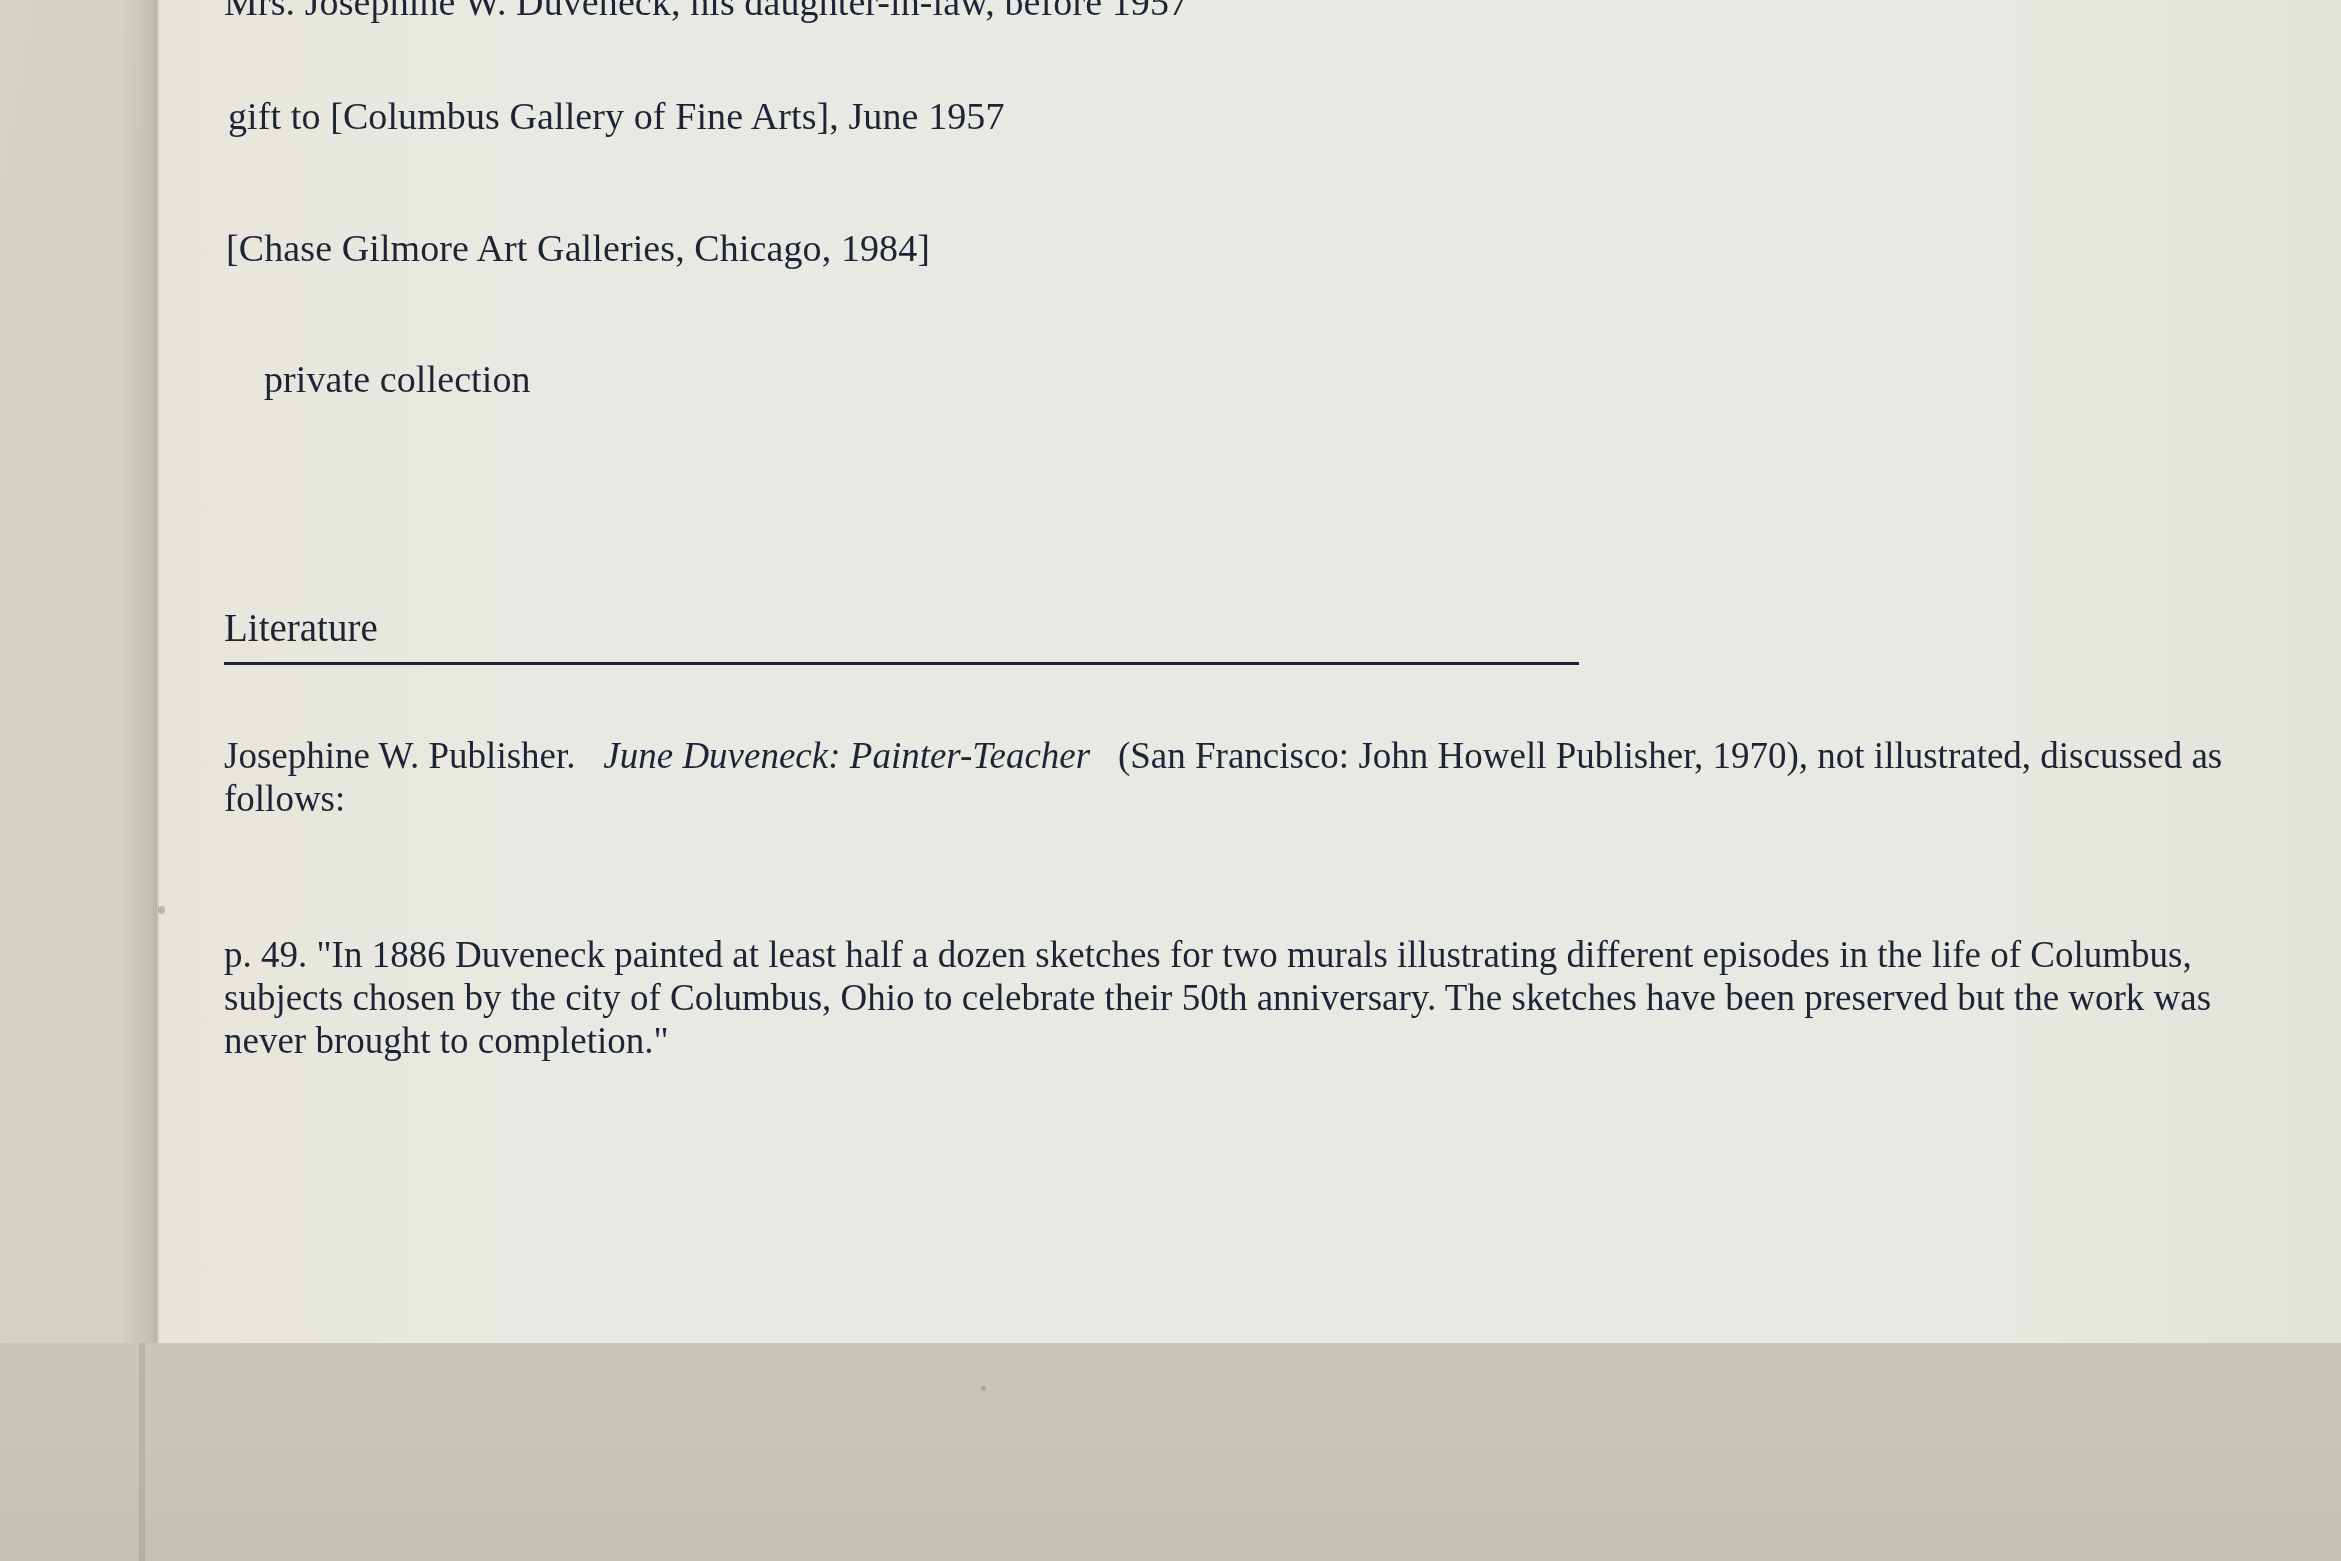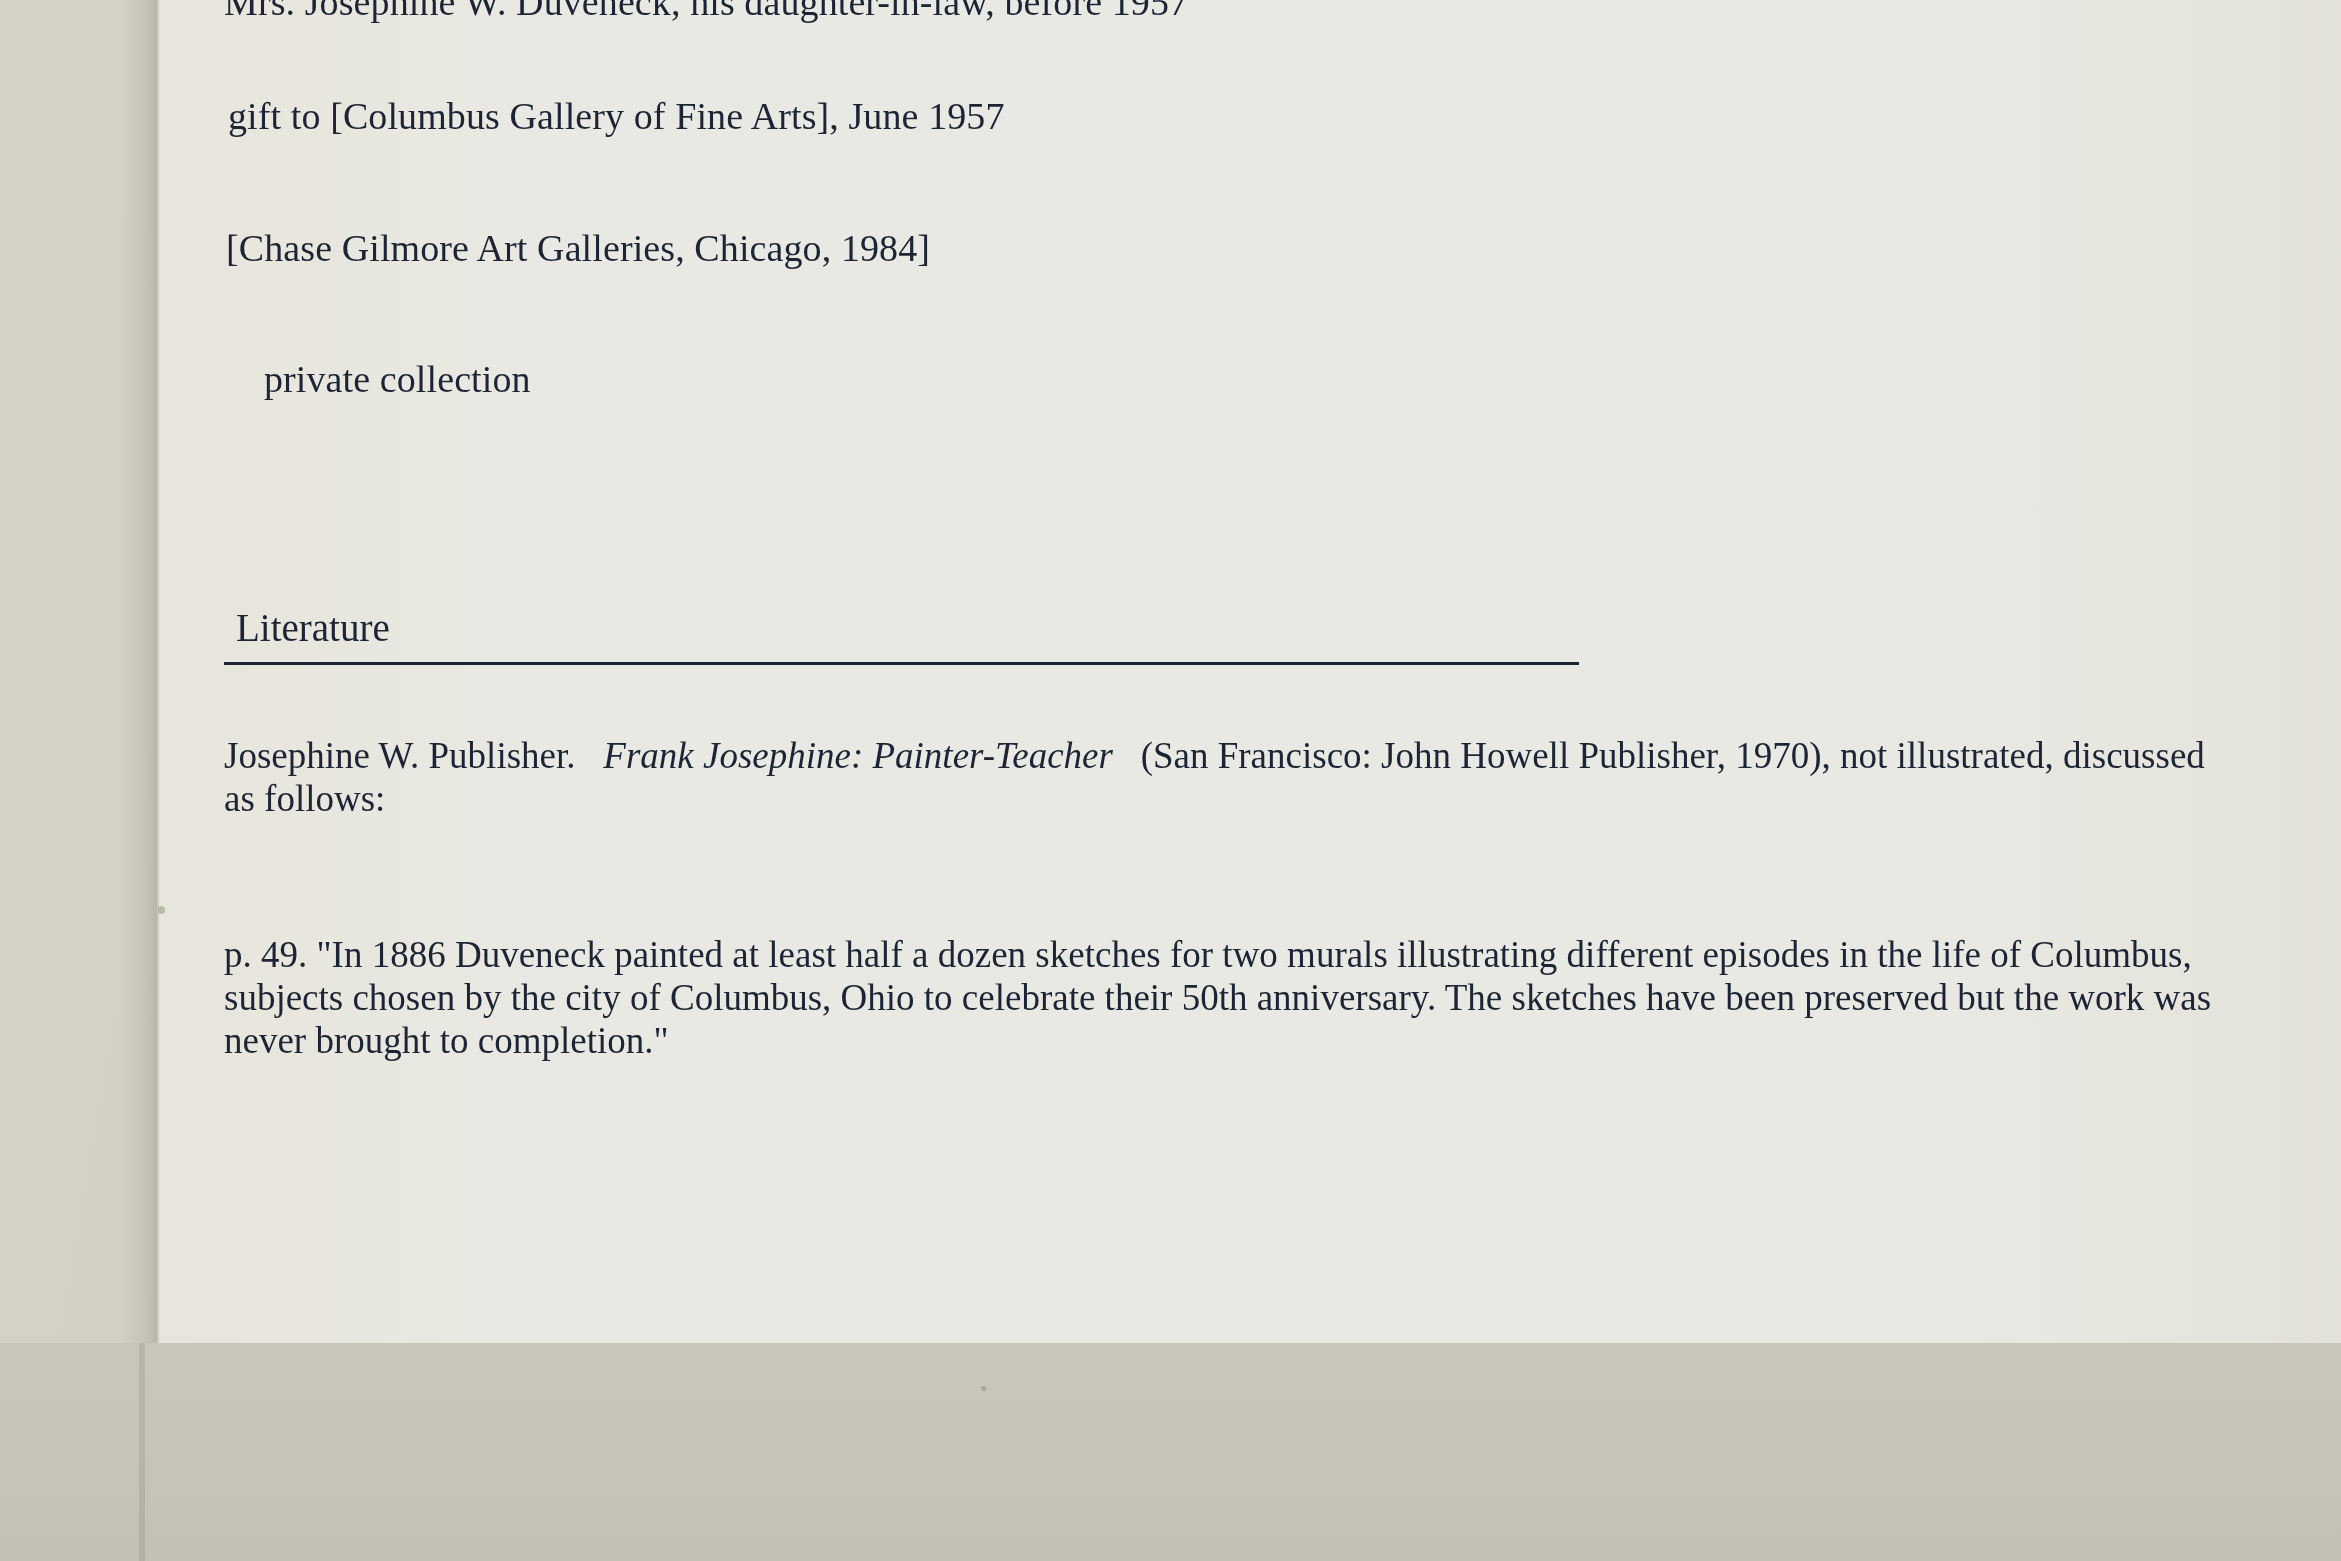--- a/index.html
+++ b/index.html
@@ -72,21 +72,20 @@
     position: absolute;
     top: 608px;
     left: 0;
     width: 1355px;
   }
   .section-heading {
     font-size: 39px;
     line-height: 1.05;
     display: inline-block;
     padding-bottom: 3.6px;
-    margin-left: 12px;
   }
   .section-rule {
     position: absolute;
     left: 0;
     top: 54px;
     width: 1355px;
     height: 3px;
     background: #1d2435;
   }
 
@@ -149,21 +148,21 @@
   <div class="line prov-3">private collection</div>
 
   <div class="section-heading-wrap">
     <div class="section-heading">Literature</div>
     <div class="section-rule"></div>
   </div>
 
   <div class="lit-block lit-1">
     <span>Josephine W. Publisher.</span>
     <span>&nbsp;</span>
-    <span class="title-italic">Frank Josephine:  Painter-Teacher</span>
+    <span class="title-italic">June Duveneck:  Painter-Teacher</span>
     <span>&nbsp;</span>
     <span>(San Francisco: John Howell Publisher, 1970), not illustrated, discussed as follows:</span>
   </div>
 
   <div class="lit-block lit-2">p. 49. "In 1886 Duveneck painted at least half a dozen sketches for two murals illustrating different episodes in the life of Columbus, subjects chosen by the city of Columbus, Ohio to celebrate their 50th anniversary.  The sketches have been preserved but the work was never brought to completion."</div>
 
 </div>
 
 <div class="speck speck-a"></div>
 <div class="bottom-band"></div>

